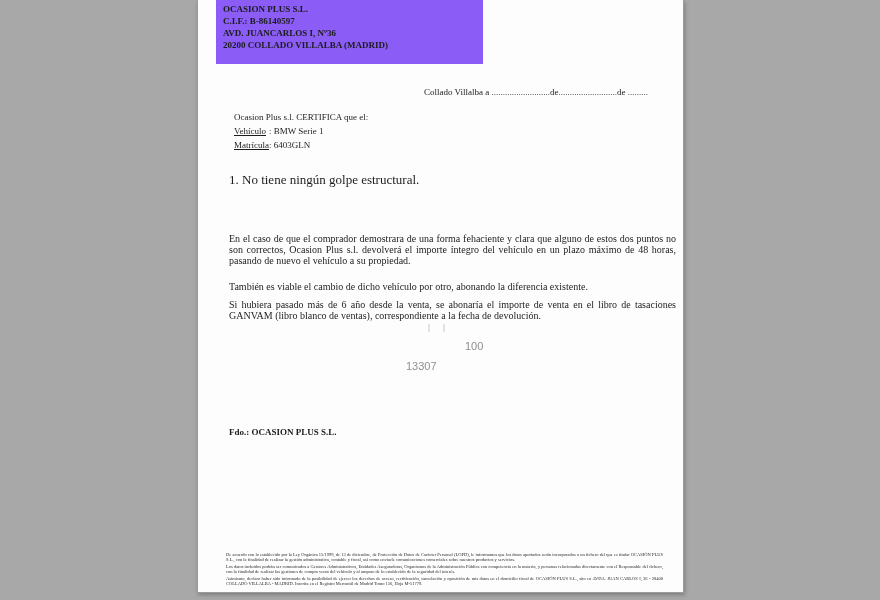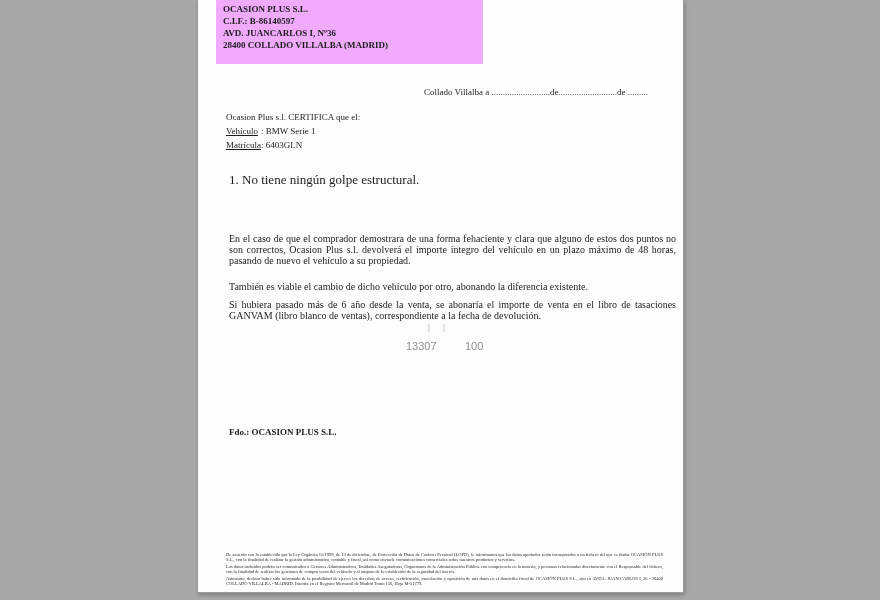--- a/index.html
+++ b/index.html
@@ -16,39 +16,39 @@
     background: #fdfdfd;
     border: 1px solid #9b9b9b;
     border-top: none;
     box-shadow: 1px 2px 4px rgba(0,0,0,0.25);
     color: #1c1c1c;
   }
   .header-block {
     position: absolute;
     left: 18px; top: 0;
     width: 267px; height: 64px;
-    background: #f0abfc;
+    background: #8b5cf6;
     padding: 3px 0 0 7px;
   }
   .header-block div {
     font-size: 9px;
     font-weight: bold;
     line-height: 12px;
     white-space: nowrap;
   }
   .date-line {
     position: absolute;
     left: 226px; top: 87px;
     width: 250px;
     font-size: 9px;
     white-space: nowrap;
   }
   .cert-block {
     position: absolute;
-    left: 28px; top: 110px;
+    left: 36px; top: 110px;
     font-size: 9px;
     line-height: 14px;
   }
   .cert-label {
     display: inline-block;
     width: 35px;
     text-decoration: underline;
   }
   .point {
     position: absolute;
@@ -77,21 +77,21 @@
   }
   .tick-a { left: 230px; }
   .tick-b { left: 245px; }
   .overlay-num {
     position: absolute;
     top: 340px;
     font-family: "Liberation Sans", sans-serif;
     font-size: 11px;
     color: #8f8f8f;
   }
-  .num-left { left: 208px; }
+  .num-left { left: 208px; margin-top: 20px; }
   .num-right { left: 267px; }
   .signature {
     position: absolute;
     left: 31px; top: 427px;
     font-size: 9px;
     font-weight: bold;
   }
   .fine-print {
     position: absolute;
     left: 28px; top: 552px;
@@ -105,21 +105,21 @@
 </style>
 </head>
 <body>
 
 <div class="doc-page">
 
   <div class="header-block">
     <div>OCASION PLUS S.L.</div>
     <div>C.I.F.: B-86140597</div>
     <div>AVD. JUANCARLOS I, Nº36</div>
-    <div>28400 COLLADO VILLALBA (MADRID)</div>
+    <div>20200 COLLADO VILLALBA (MADRID)</div>
   </div>
 
   <div class="date-line"><span>Collado Villalba a </span><span>..........................</span><span>de</span><span>..........................</span><span>de</span><span> .........</span></div>
 
   <div class="cert-block">
     <div>Ocasion Plus s.l. CERTIFICA que el:</div>
     <div><span class="cert-label">Vehículo</span><span>: BMW Serie 1</span></div>
     <div><span class="cert-label">Matrícula</span><span>: 6403GLN</span></div>
   </div>
 

